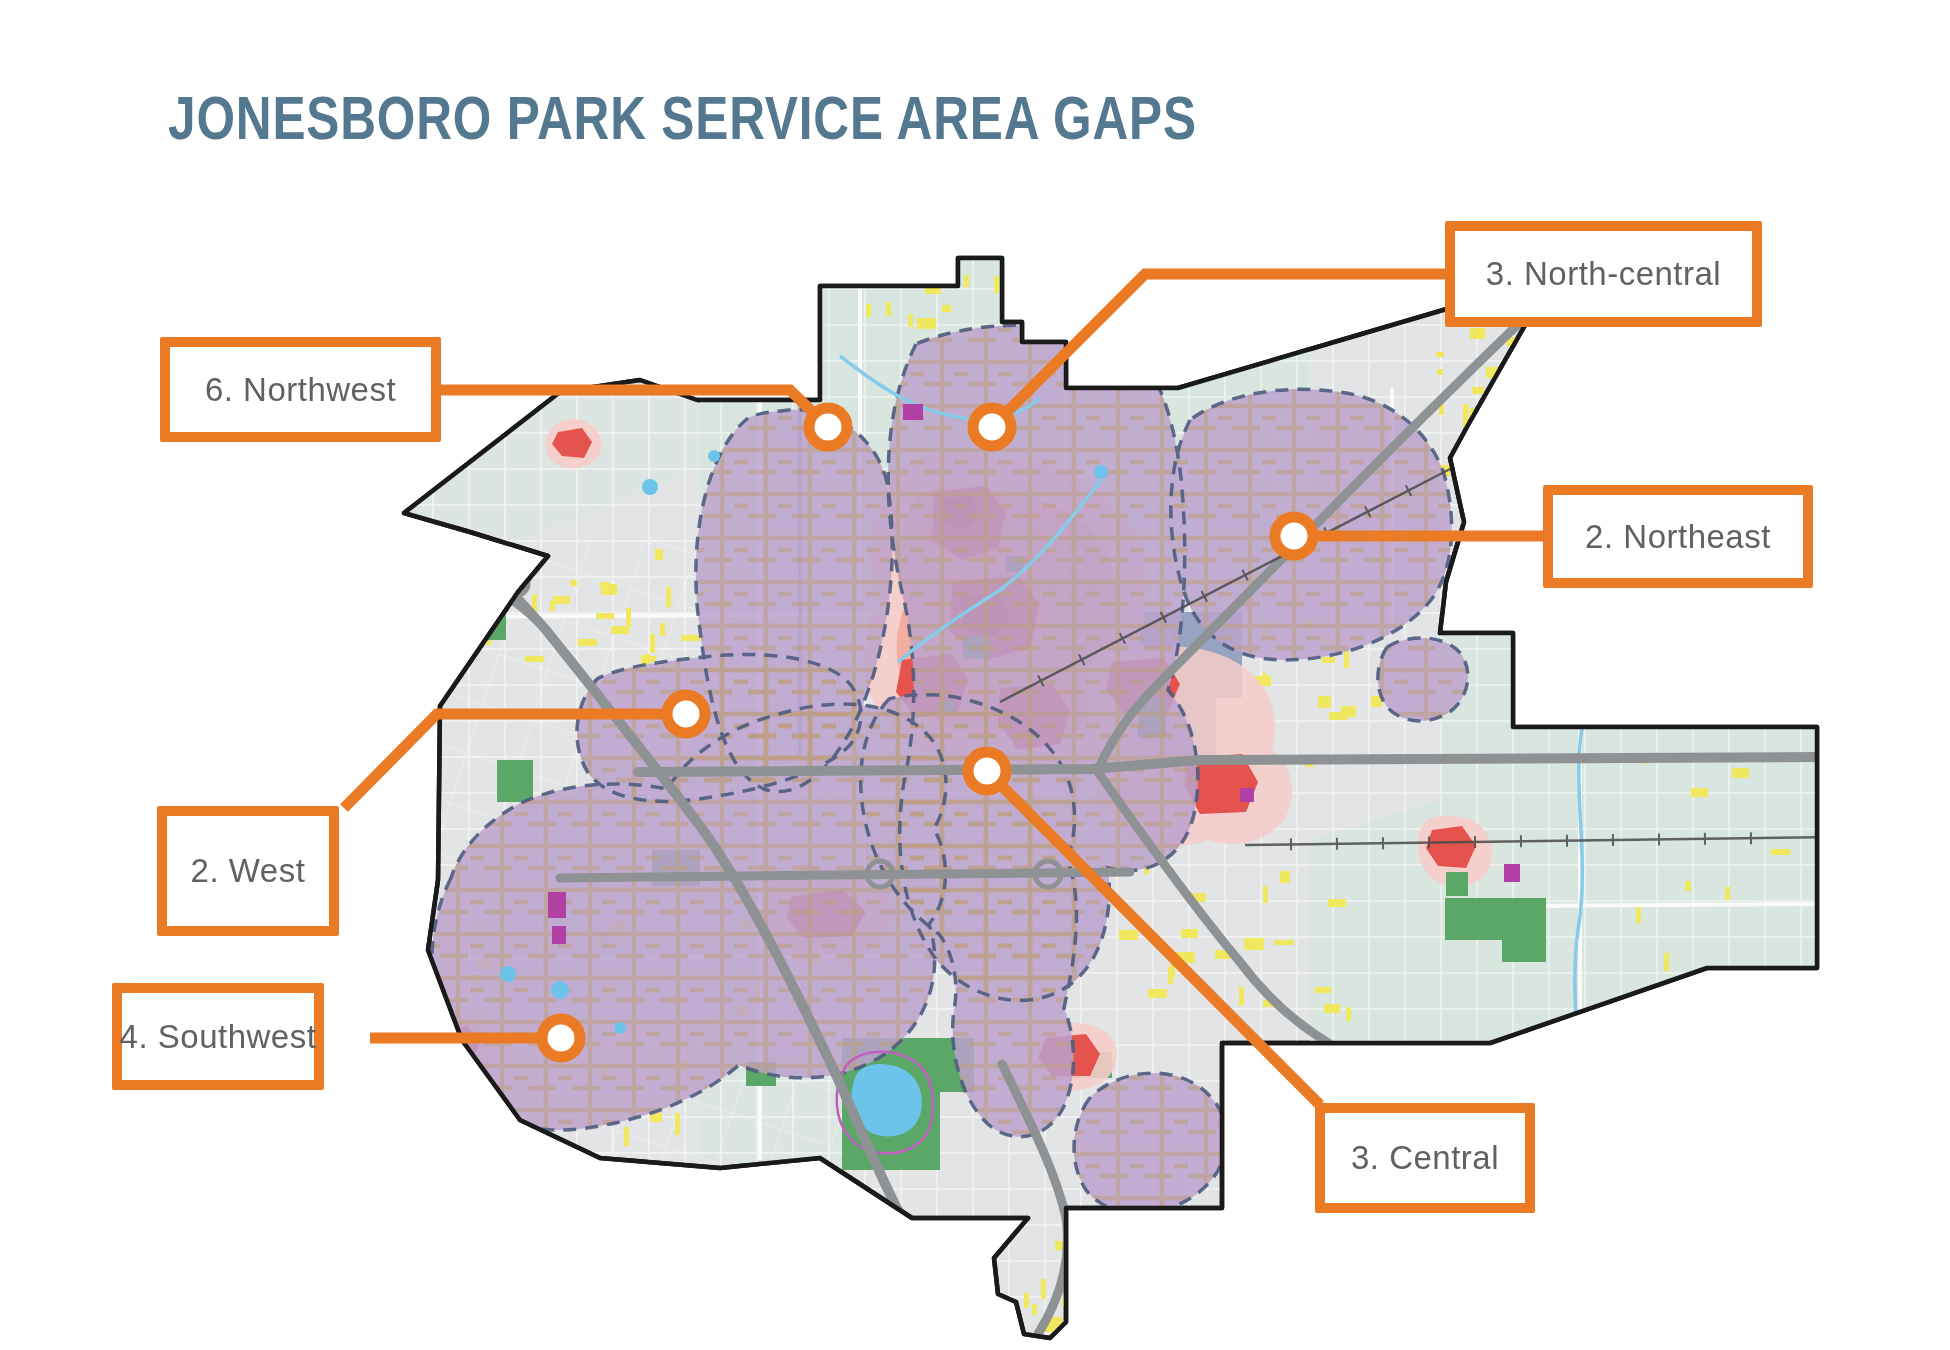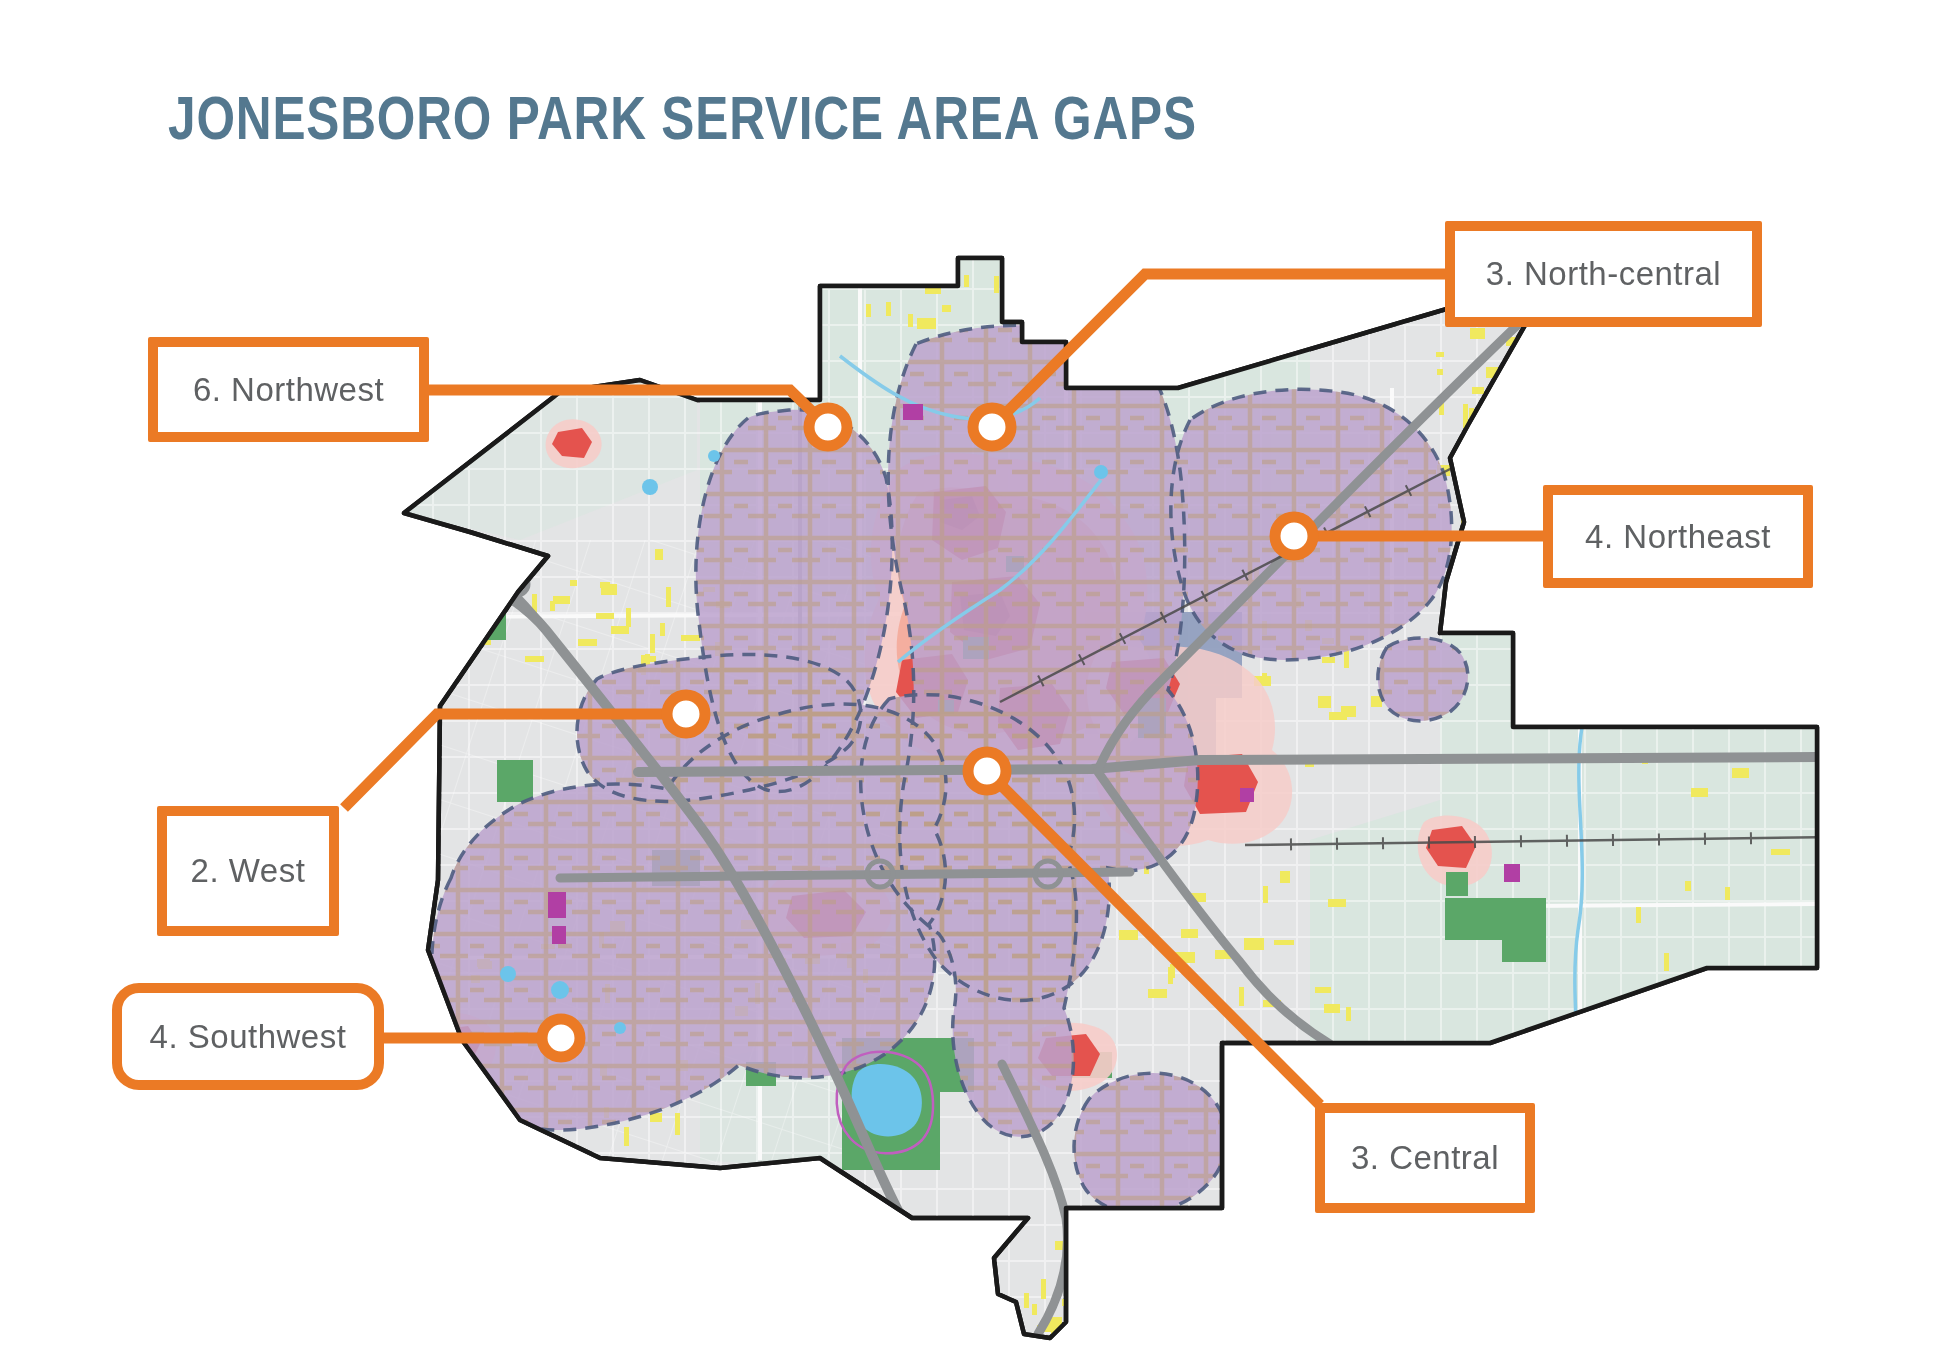--- a/index.html
+++ b/index.html
@@ -400,32 +400,32 @@
         <circle cx="1294" cy="536" r="19" fill="#ffffff" stroke="#EB7A25" stroke-width="11"></circle>
         <circle cx="686" cy="714" r="19" fill="#ffffff" stroke="#EB7A25" stroke-width="11"></circle>
         <circle cx="992" cy="427" r="19" fill="#ffffff" stroke="#EB7A25" stroke-width="11"></circle>
         <circle cx="561" cy="1038" r="19" fill="#ffffff" stroke="#EB7A25" stroke-width="11"></circle>
         <circle cx="987" cy="771" r="19" fill="#ffffff" stroke="#EB7A25" stroke-width="11"></circle>
         <circle cx="828" cy="427" r="19" fill="#ffffff" stroke="#EB7A25" stroke-width="11"></circle>
       </g>
   </svg>
 
   <div class="callout-box" style="left: 1543px; top: 485px; width: 270px; height: 103px;">
-    <span>4. Northeast</span>
+    <span>2. Northeast</span>
   </div>
   <div class="callout-box" style="left: 157px; top: 806px; width: 182px; height: 130px;">
     <span>2. West</span>
   </div>
   <div class="callout-box" style="left: 1445px; top: 221px; width: 317px; height: 106px;">
     <span>3. North-central</span>
   </div>
-  <div class="callout-box" style="left: 112px; top: 983px; width: 272px; height: 107px; border-radius: 27px;">
+  <div class="callout-box" style="left: 112px; top: 983px; width: 212px; height: 107px;">
     <span>4. Southwest</span>
   </div>
   <div class="callout-box" style="left: 1315px; top: 1103px; width: 220px; height: 110px;">
     <span>3. Central</span>
   </div>
-  <div class="callout-box" style="left: 148px; top: 337px; width: 281px; height: 105px;">
+  <div class="callout-box" style="left: 160px; top: 337px; width: 281px; height: 105px;">
     <span>6. Northwest</span>
   </div>
 
   <div class="page-title">JONESBORO PARK SERVICE AREA GAPS</div>
 </div>
 
 </body></html>

